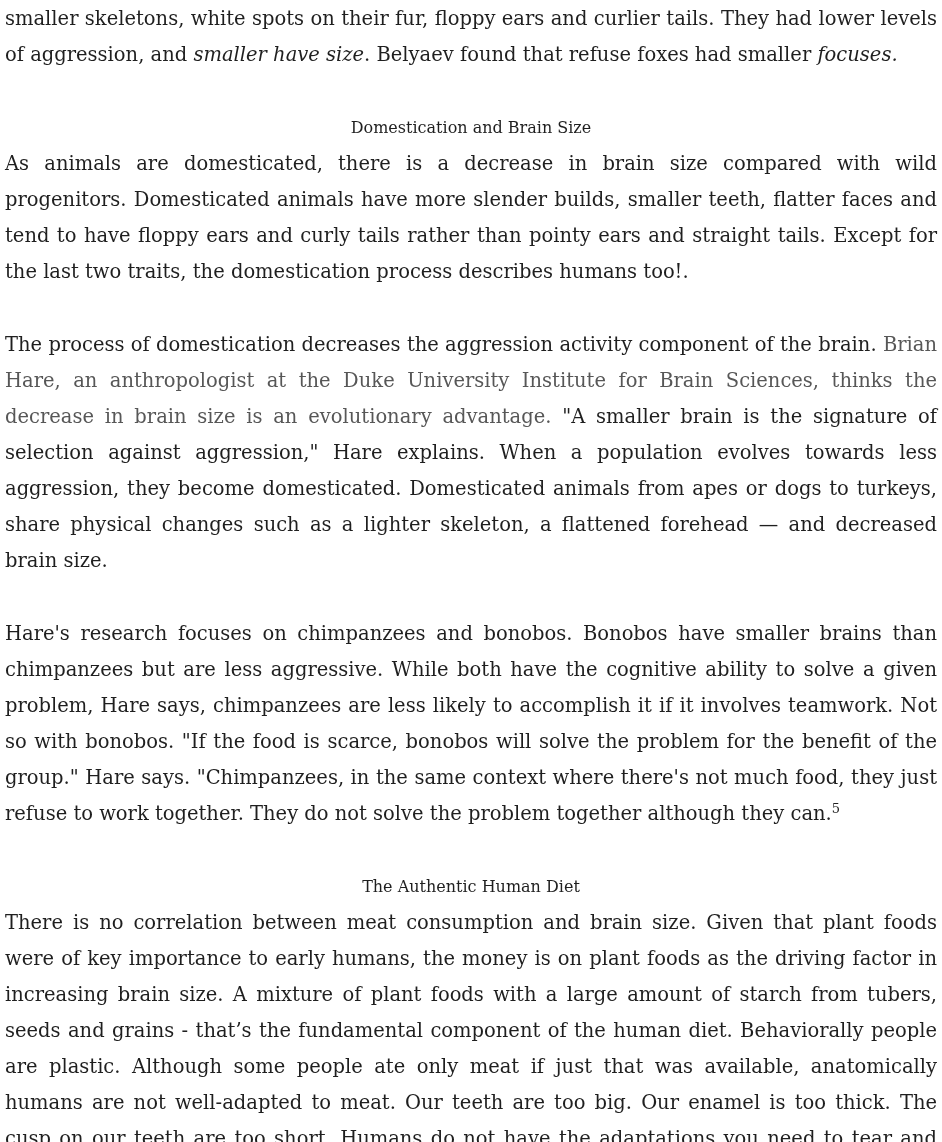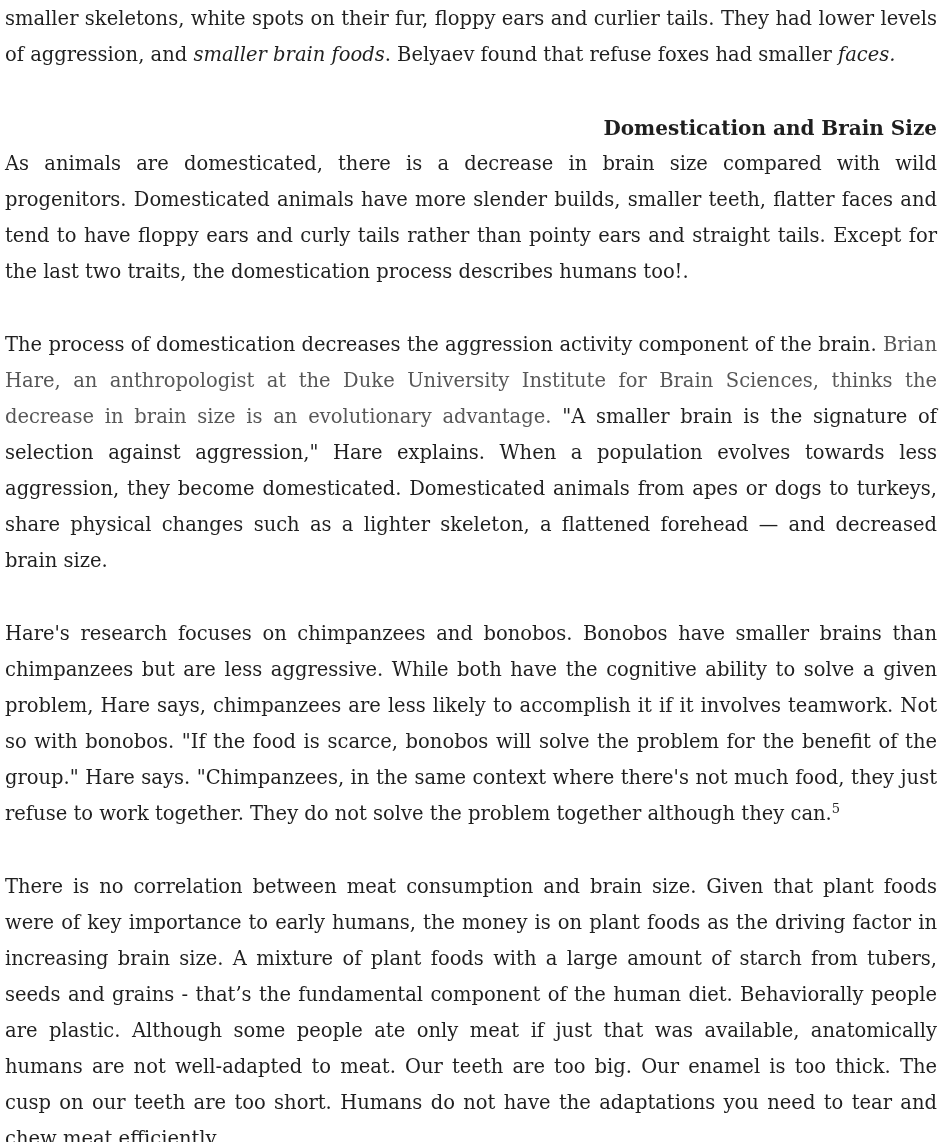--- a/index.html
+++ b/index.html
@@ -19,44 +19,45 @@
     line-height: 36px;
     text-align: justify;
   }
   p {
     margin: 0 0 37px 0;
   }
   p.tight {
     margin-bottom: 0;
   }
   h2 {
-    font-size: 20px;
-    font-weight: bold;
+    font-size: 16px;
+    font-weight: normal;
     margin: 0;
-    text-align: right;
+    text-align: center;
   }
   .italic { font-style: italic; }
   .muted  { color: #575757; }
   sup.footnote {
     font-size: 13px;
     line-height: 0;
     vertical-align: super;
   }
 </style>
 </head>
 <body>
 
 <div class="page">
 
-  <p><span>smaller skeletons, white spots on their fur, floppy ears and curlier tails. They had lower levels of aggression, and </span><span class="italic">smaller brain foods</span><span>. Belyaev found that refuse foxes had smaller </span><span class="italic">faces.</span></p>
+  <p><span>smaller skeletons, white spots on their fur, floppy ears and curlier tails. They had lower levels of aggression, and </span><span class="italic">smaller have size</span><span>. Belyaev found that refuse foxes had smaller </span><span class="italic">focuses.</span></p>
 
   <h2>Domestication and Brain Size</h2>
 
   <p>As animals are domesticated, there is a decrease in brain size compared with wild progenitors. Domesticated animals have more slender builds, smaller teeth, flatter faces and tend to have floppy ears and curly tails rather than pointy ears and straight tails. Except for the last two traits, the domestication process describes humans too!.</p>
 
   <p><span>The process of domestication decreases the aggression activity component of the brain. </span><span class="muted">Brian Hare, an anthropologist at the Duke University Institute for Brain Sciences, thinks the decrease in brain size is an evolutionary advantage.</span><span> "A smaller brain is the signature of selection against aggression," Hare explains.  When a population evolves towards less aggression, they become domesticated. Domesticated animals from apes or dogs to turkeys,  share physical changes such as a lighter skeleton, a flattened forehead — and decreased brain size.</span></p>
 
   <p><span>Hare's research focuses on chimpanzees and bonobos. Bonobos have smaller brains than chimpanzees but are less aggressive. While both have the cognitive ability to solve a given problem, Hare says, chimpanzees are less likely to accomplish it if it involves teamwork. Not so with bonobos. "If the food is scarce, bonobos will solve the problem for the benefit of the group." Hare says. "Chimpanzees, in the same context where there's not much food, they just refuse to work together. They do not solve the problem together although they can.</span><sup class="footnote">5</sup></p>
 
+  <h2>The Authentic Human Diet</h2>
 
   <p class="tight"><span>There is no correlation between meat consumption and brain size. Given that plant foods were of key importance to early humans, the money is on plant foods as the driving factor in increasing brain size. A mixture of plant foods with a large amount of starch from tubers, seeds and grains - that’s the fundamental component of the human diet. Behaviorally people are plastic. Although some people ate only meat if just that was available, anatomically humans are not well-adapted to meat. Our teeth are too big. Our enamel is too thick. The cusp on our teeth are too short. Humans do not have the adaptations you need to tear and chew meat efficiently.</span></p>
 
 </div>
 
 </body></html>

